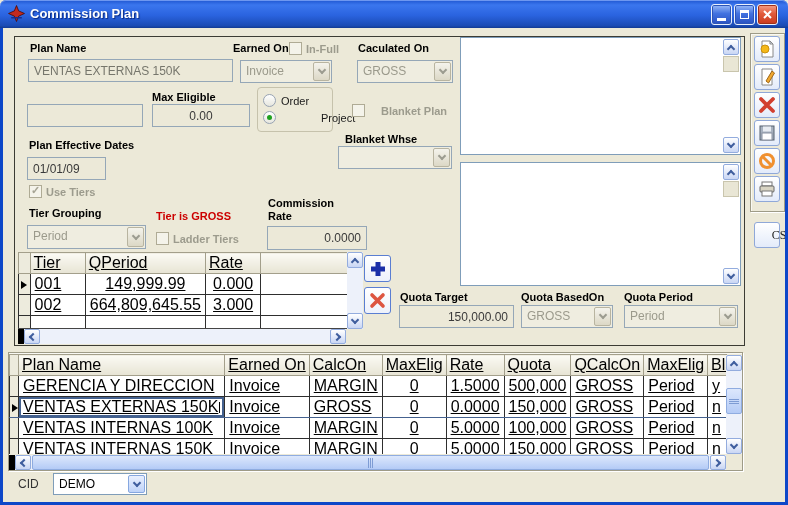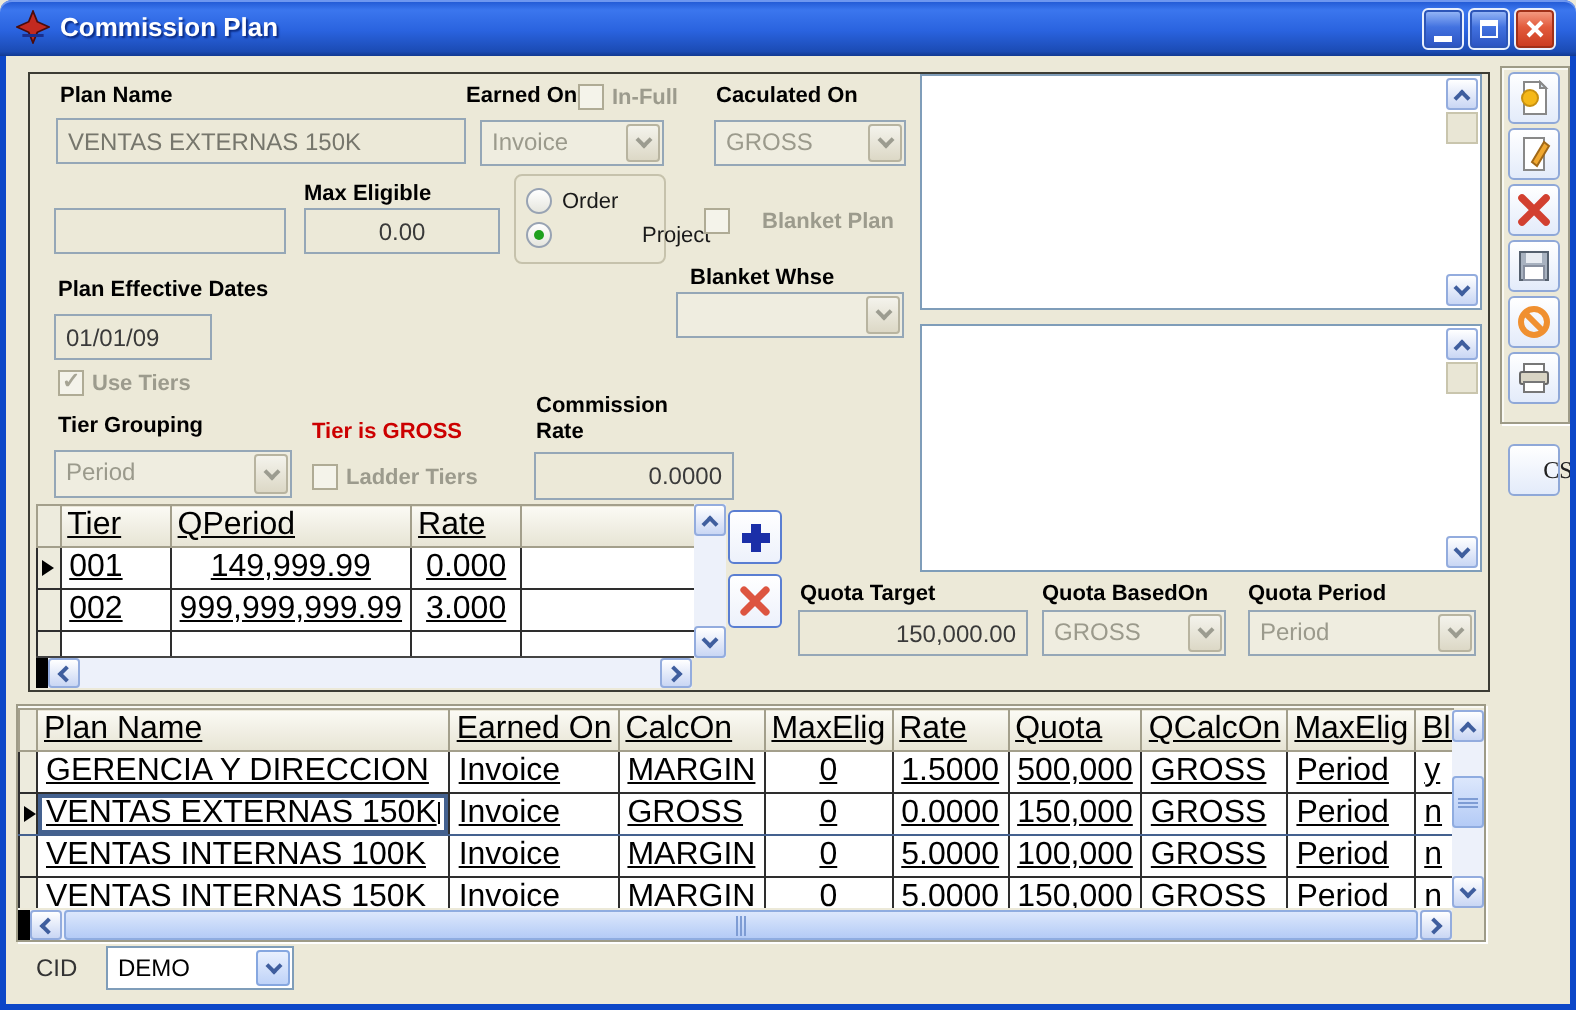--- a/index.html
+++ b/index.html
@@ -212,21 +212,21 @@
       <tr>
         <td class="mk"><span class="tri"></span></td>
         <td>001</td>
         <td class="num">149,999.99</td>
         <td class="num">0.000</td>
         <td></td>
       </tr>
       <tr>
         <td class="mk"></td>
         <td>002</td>
-        <td class="num">999,999,999.99</td>
+        <td class="num">664,809,645.55</td>
         <td class="num">3.000</td>
         <td></td>
       </tr>
       <tr>
         <td class="mk"></td>
             <td></td>
             <td></td>
             <td></td>
             <td></td>
       </tr>

